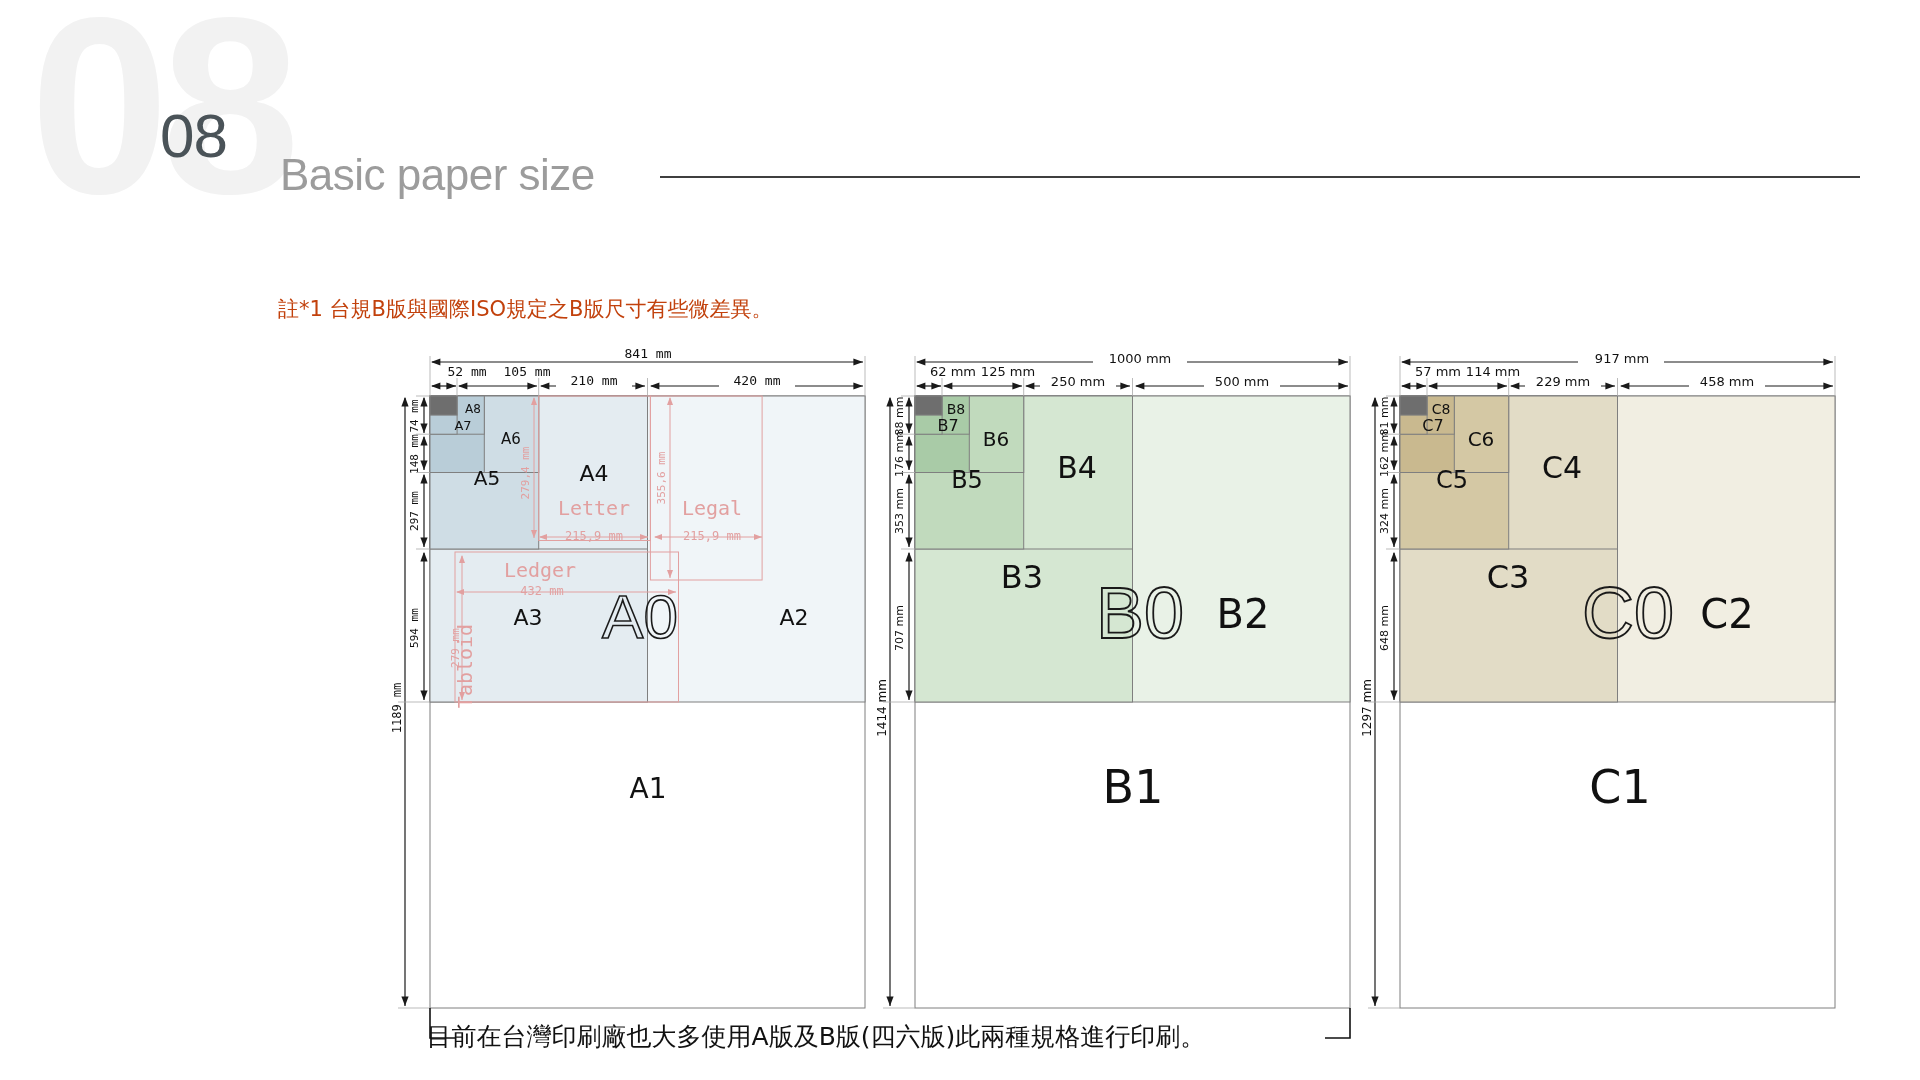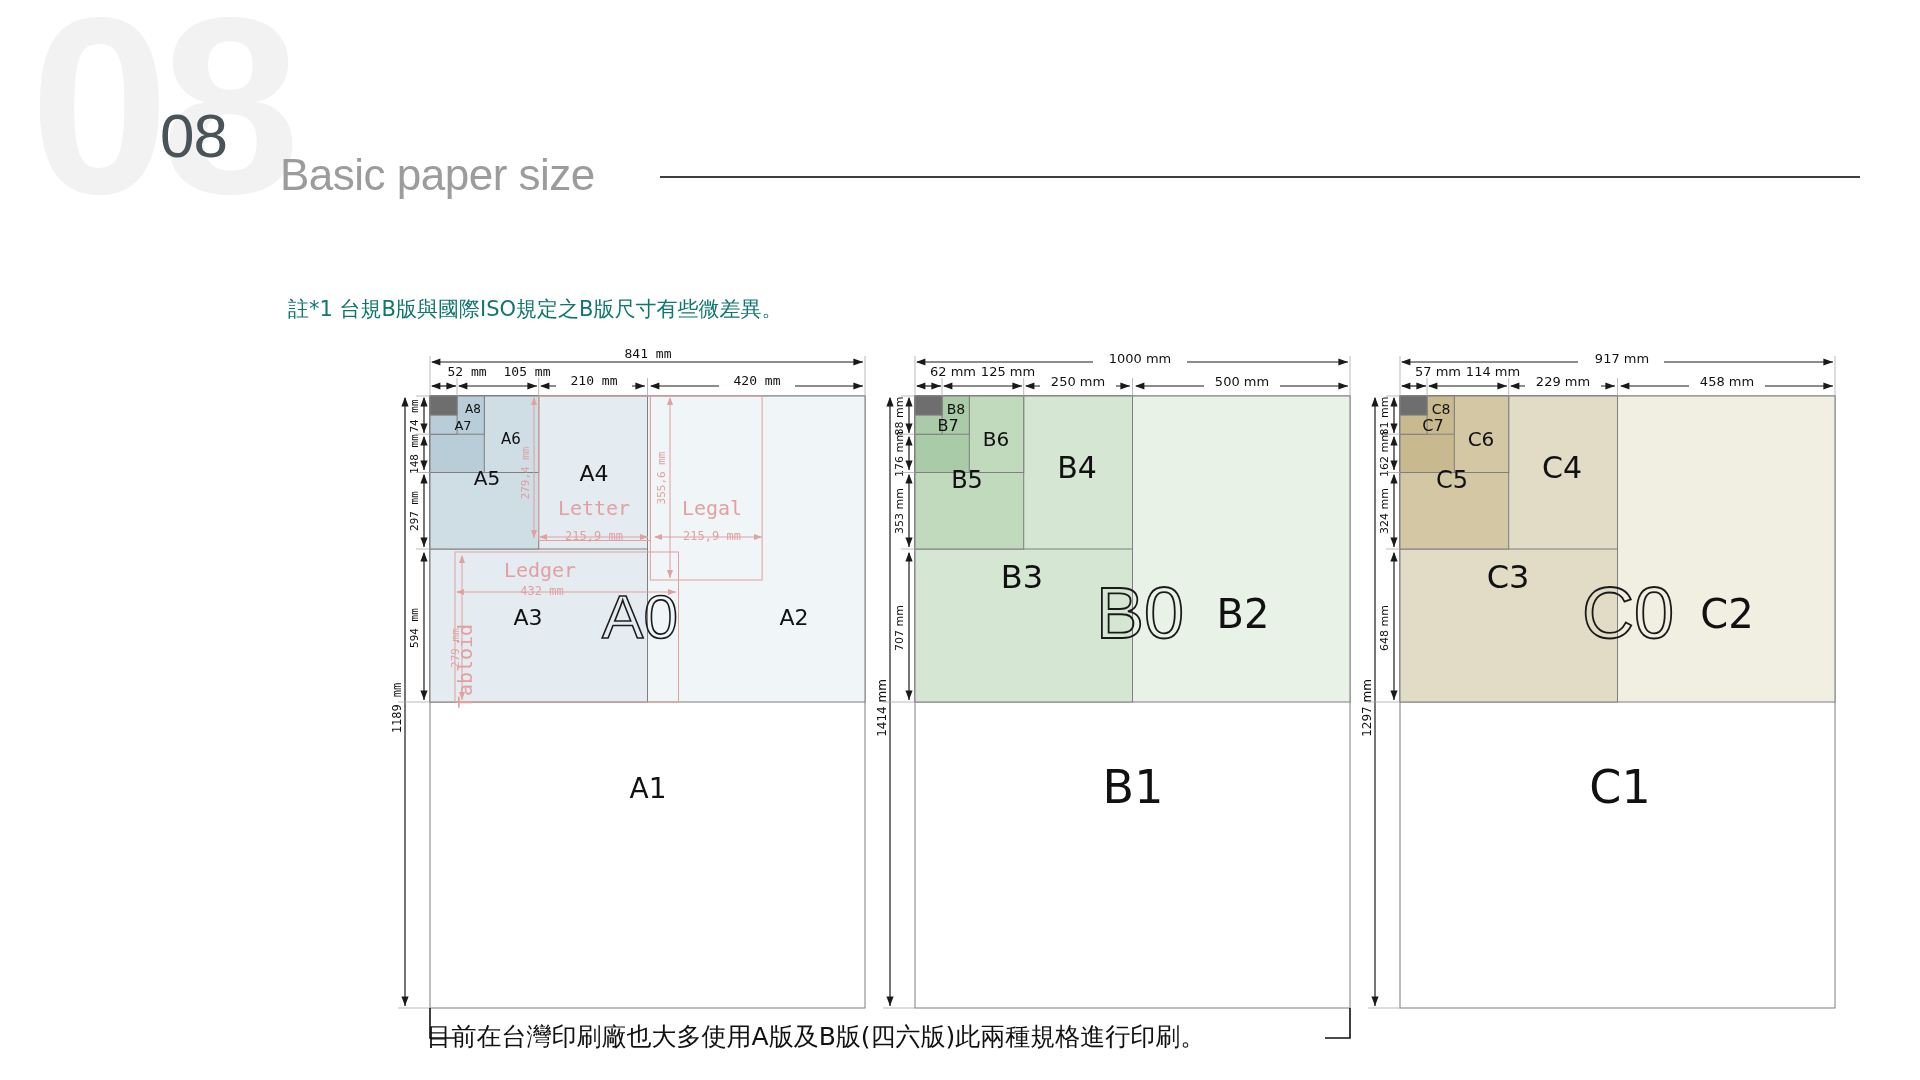--- a/index.html
+++ b/index.html
@@ -42,22 +42,22 @@
   }
 
   
   .para{
     position:absolute;left:278px;top:222px;width:1576px;
     font-size:22.5px;line-height:1.48;color:#1f1f1f;
     font-family:"DejaVu Sans",sans-serif;
     text-align:justify;
   }
   .note{
-    position:absolute;left:288px;top:295px;width:1576px;
-    font-size:21px;line-height:1.4;color:#0f766e;
+    position:absolute;left:278px;top:295px;width:1576px;
+    font-size:21px;line-height:1.4;color:#c2410c;
     font-family:"DejaVu Sans",sans-serif;
   }
 
   
   .diagram-wrap{position:absolute;left:0;top:348px;width:1920px;height:700px;}
 
   svg.diagram{display:block;}
 
   
   .caption{

